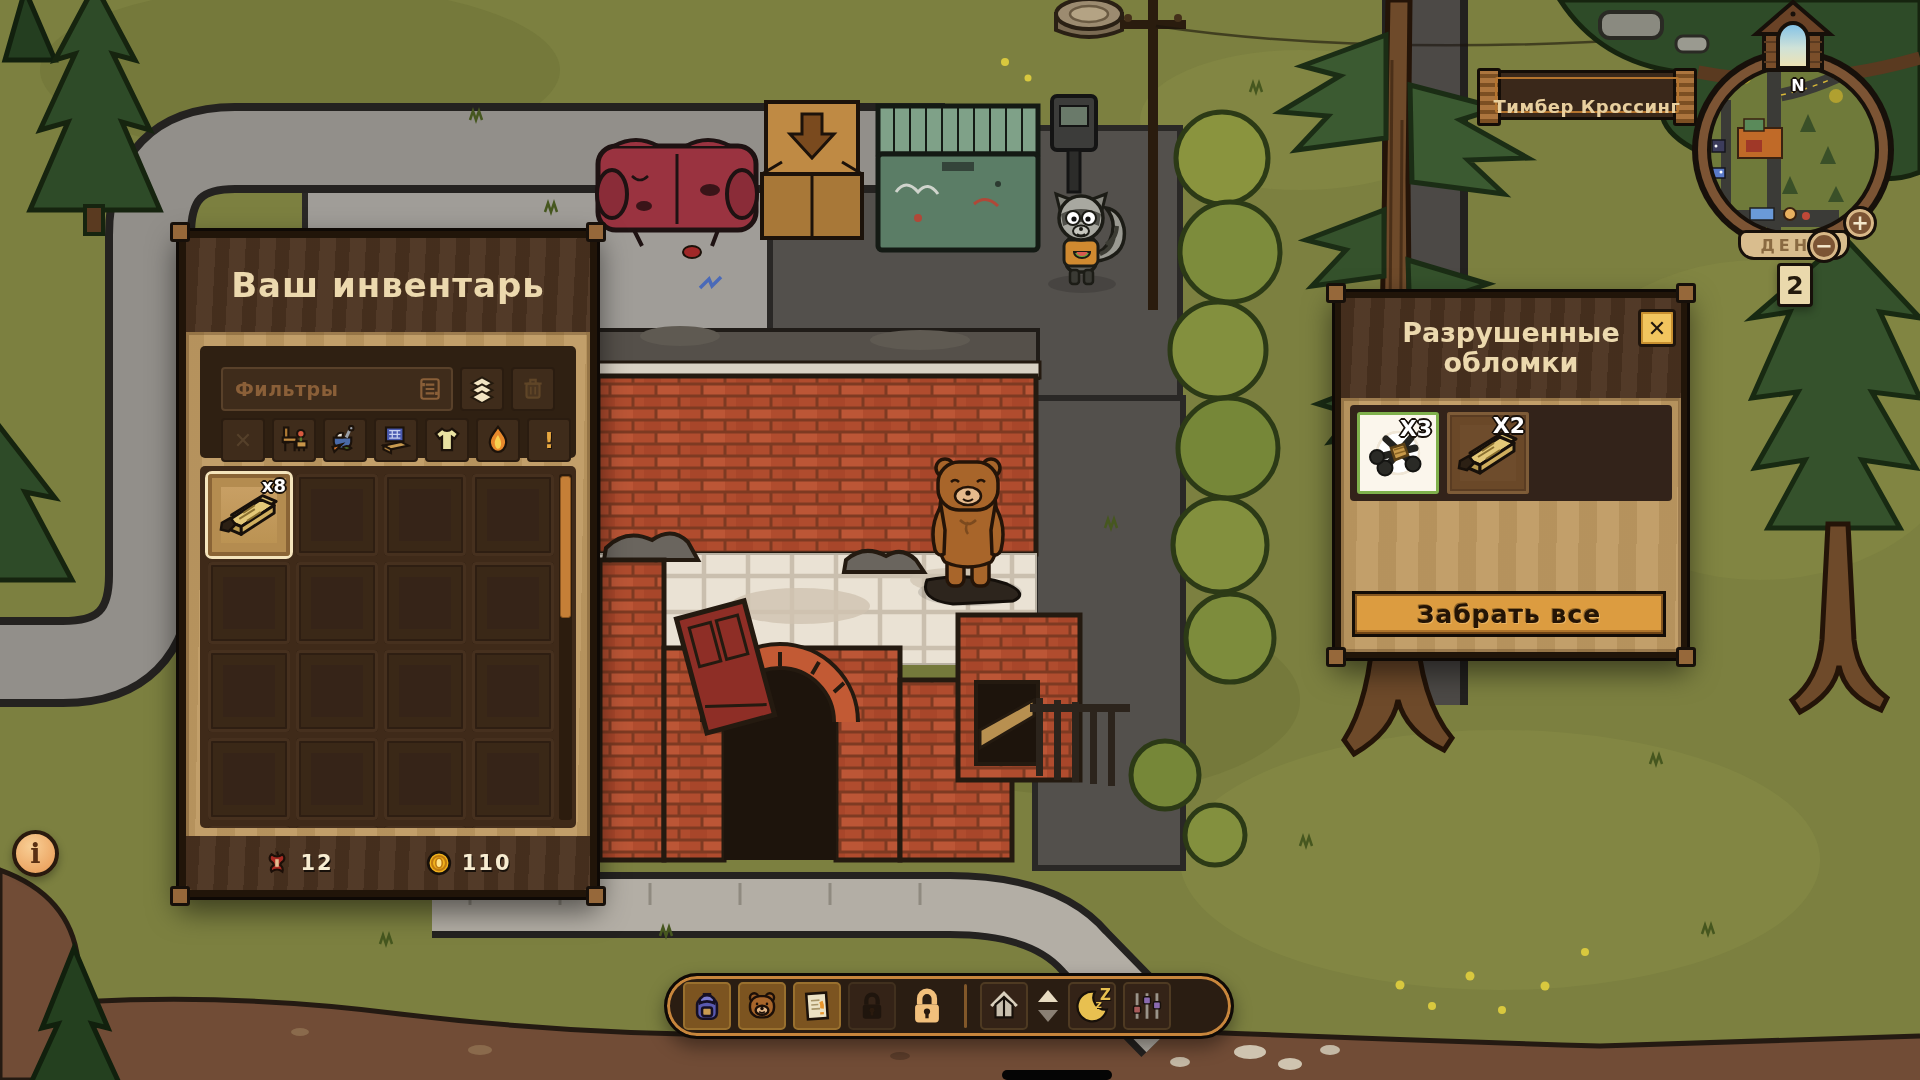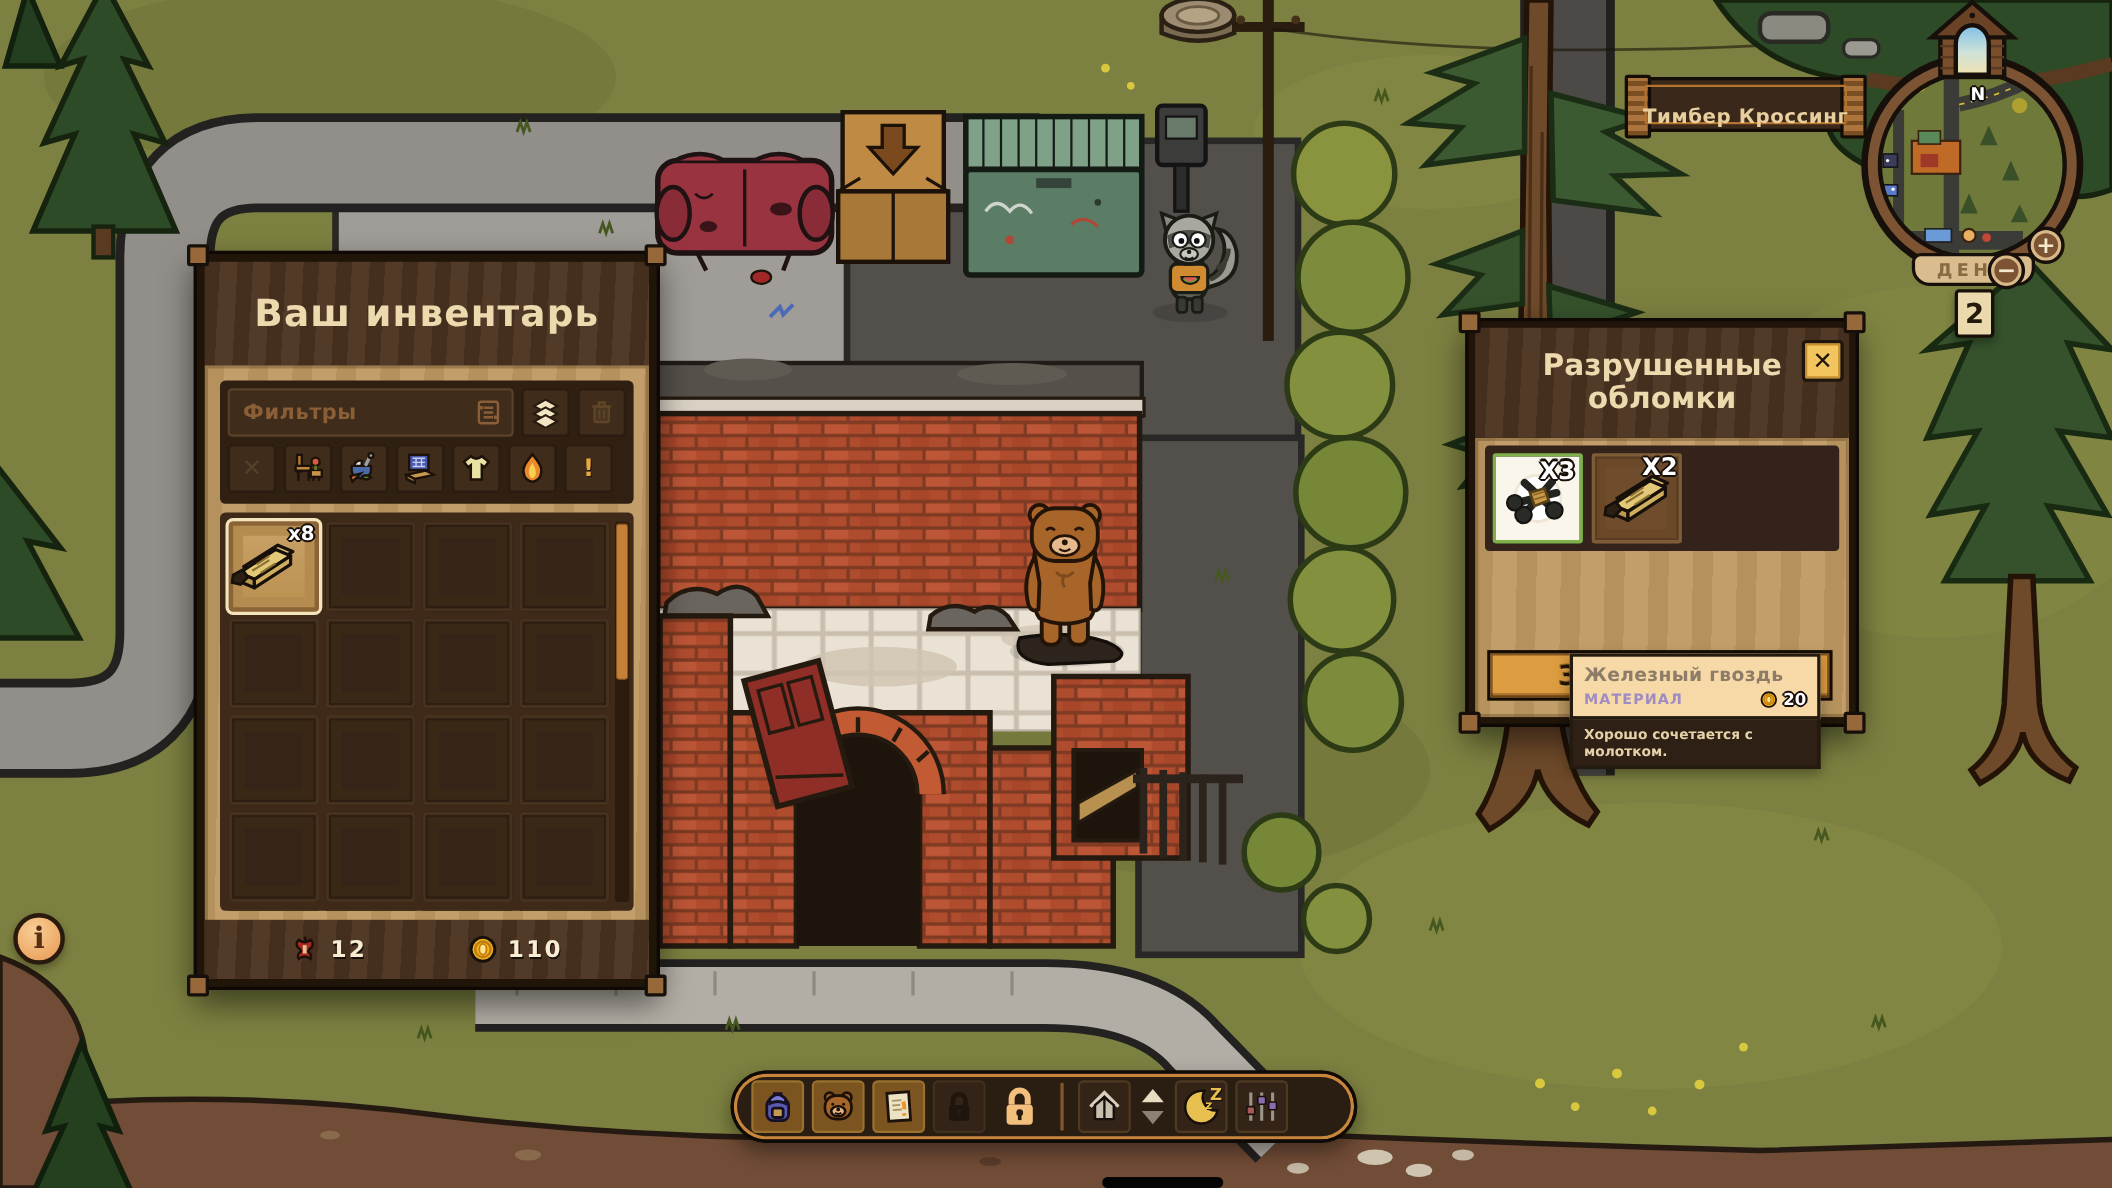--- a/index.html
+++ b/index.html
@@ -15,37 +15,37 @@
   box-shadow:0 12px 28px rgba(0,0,0,.5),inset 0 0 0 3px #0e0905}
 .cap{position:absolute;width:20px;height:20px;background:#96683a;border:3px solid #17100a;border-radius:3px;z-index:5}
 .cap.tl{left:-6px;top:-6px}.cap.tr{right:-6px;top:-6px}.cap.bl{left:-6px;bottom:-6px}.cap.br{right:-6px;bottom:-6px}
 .wood{background-color:#4c3320;background-image:repeating-linear-gradient(93deg,rgba(0,0,0,.10) 0 14px,rgba(255,255,255,.035) 14px 30px)}
 .tan{background-color:#bf9a62;background-image:repeating-linear-gradient(91deg,rgba(0,0,0,.05) 0 18px,rgba(255,255,255,.05) 18px 40px)}
 
 #inv{left:176px;top:228px;width:424px;height:672px}
 #inv .hd{position:absolute;left:10px;top:10px;right:10px;height:94px;display:flex;align-items:center;justify-content:center}
 #inv .hd span{font-size:34px;font-weight:bold;color:#ecd9ae;letter-spacing:1px}
 #inv .bd{position:absolute;left:10px;top:104px;right:10px;bottom:10px;border-radius:0 0 6px 6px;box-shadow:inset 0 0 0 3px rgba(90,60,30,.35)}
-#filters{position:absolute;left:14px;top:14px;right:14px;height:112px;background:#2f2012;border-radius:5px;padding:7px}
+#filters{position:absolute;left:14px;top:14px;right:14px;height:112px;background:#2f2012;border-radius:5px;padding:21px}
 .frow{display:flex;gap:7px}
 #filter-bar{flex:1;height:44px;background:#3f2c1b;border:2px solid #59412a;border-radius:4px;
   display:flex;align-items:center;padding:0 8px 0 12px}
 #filter-bar span{flex:1;font-size:19px;font-weight:bold;color:#8a5f38;letter-spacing:.5px}
 .ftile{width:44px;height:44px;background:#3f2c1b;border:2px solid #2a1c10;border-radius:4px;
   display:flex;align-items:center;justify-content:center;flex:none}
 .frow2{margin-top:7px}
 .fglyph{font-size:22px;font-weight:900;color:#55402a}
 .fglyph.q{color:#e8a840;text-shadow:1px 1px 0 #1c120a}
 #grid-wrap{position:absolute;left:14px;top:134px;right:14px;height:362px;background:#3f2a19;border-radius:5px;padding:8px;overflow:hidden}
 #inv-grid{display:grid;grid-template-columns:repeat(4,82px);grid-auto-rows:82px;gap:6px;width:346px}
 .inv-slot{background:#362418;border-radius:4px;
   box-shadow:inset 0 0 0 3px #46301e,inset 0 0 0 5px #2e1e12,inset 0 0 0 15px #3a2817}
 .inv-slot.selected{position:relative;background:linear-gradient(#cba268,#b8904f);
   box-shadow:0 0 0 3px #f4e4bc,inset 0 0 0 4px #8a6436,inset 0 0 0 13px #b48c50;
-  display:flex;align-items:center;}
+  display:flex;align-items:center;justify-content:center}
 .slot-icon{width:62px;height:62px}
 .count{position:absolute;top:1px;right:4px;font-size:18px;font-weight:900}
 #scrollbar{position:absolute;right:4px;top:8px;width:13px;height:346px;background:#2c1c0e;border-radius:3px}
 #scroll-thumb{position:absolute;left:1px;right:1px;top:2px;height:142px;background:#c57f37;border:1px solid #8a5520;border-radius:3px}
 #inv .ft{position:absolute;left:0;bottom:0;right:0;height:54px;border-radius:0 0 6px 6px;
   display:flex;align-items:center;justify-content:center;gap:92px}
 .res{display:flex;align-items:center;gap:10px}
 .res svg{width:26px;height:26px}
 .res b{font-size:21px;font-weight:900;letter-spacing:2px;color:#f8edd2;text-shadow:1px 2px 0 #17100a}
 
@@ -653,35 +653,20 @@
               <use href="#i-nails"></use>
             </svg>
         <span class="count outlined">X3</span>
       </div>
       <div class="loot-slot plain">
         <svg viewBox="0 0 64 64">
               <use href="#i-planks"></use>
             </svg>
         <span class="count outlined">X2</span>
       </div>
-    </div>
-    <div id="tooltip">
-      <div id="tt-top">
-        <div id="tt-title">Железный гвоздь</div>
-        <div id="tt-row">
-          <span id="tt-cat">МАТЕРИАЛ</span>
-          <span id="tt-price">
-            <svg viewBox="0 0 24 24">
-                  <use href="#i-coin"></use>
-                </svg>
-            <b class="outlined">20</b>
-          </span>
-        </div>
-      </div>
-      <div id="tt-note">Хорошо сочетается с молотком.</div>
     </div>
     <div id="take-all">
       <span>Забрать все</span>
     </div>
   </div>
 </div>
 
 <div id="banner" class="ui">
   <div class="bcap l"></div>
   <div class="bcap r"></div>

